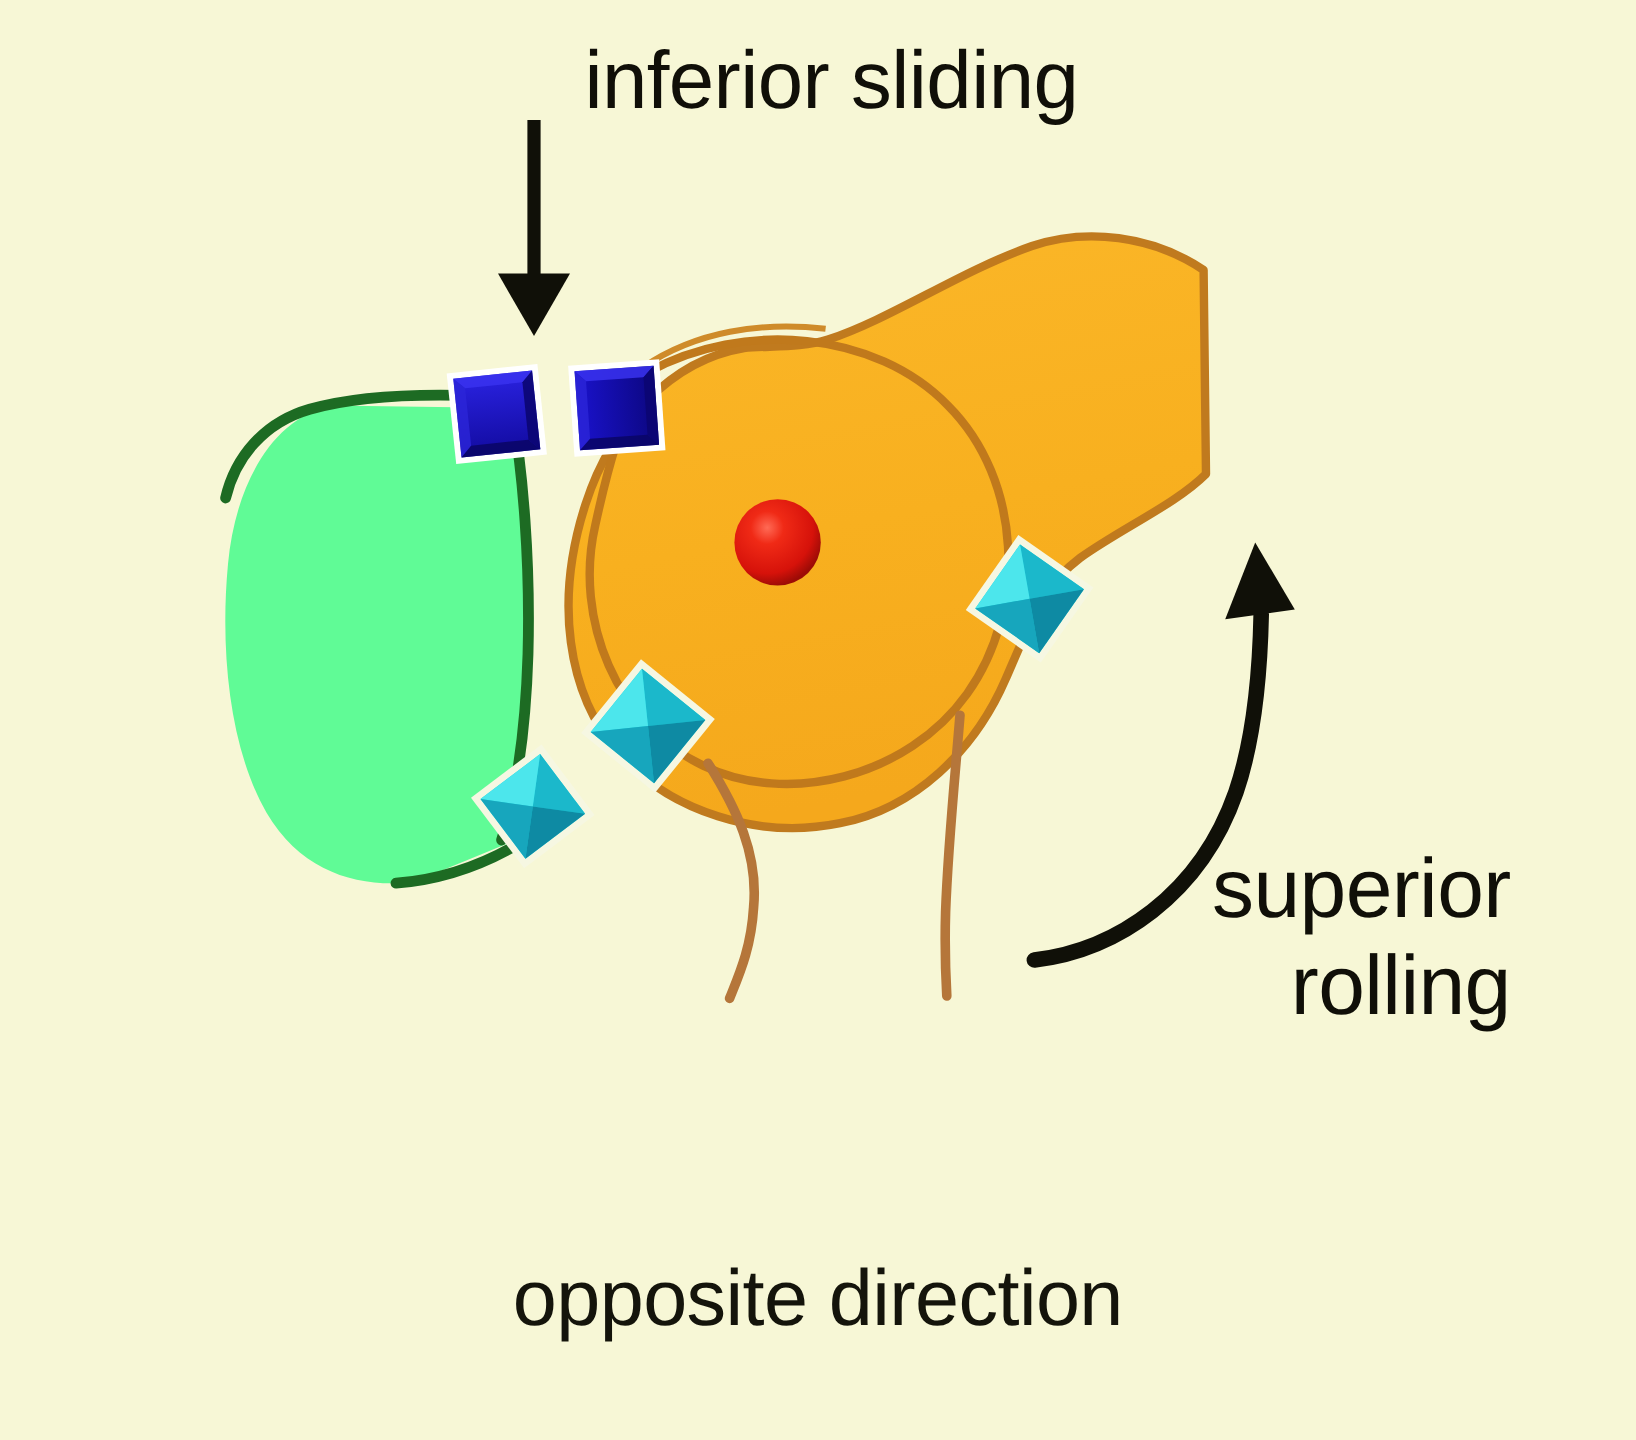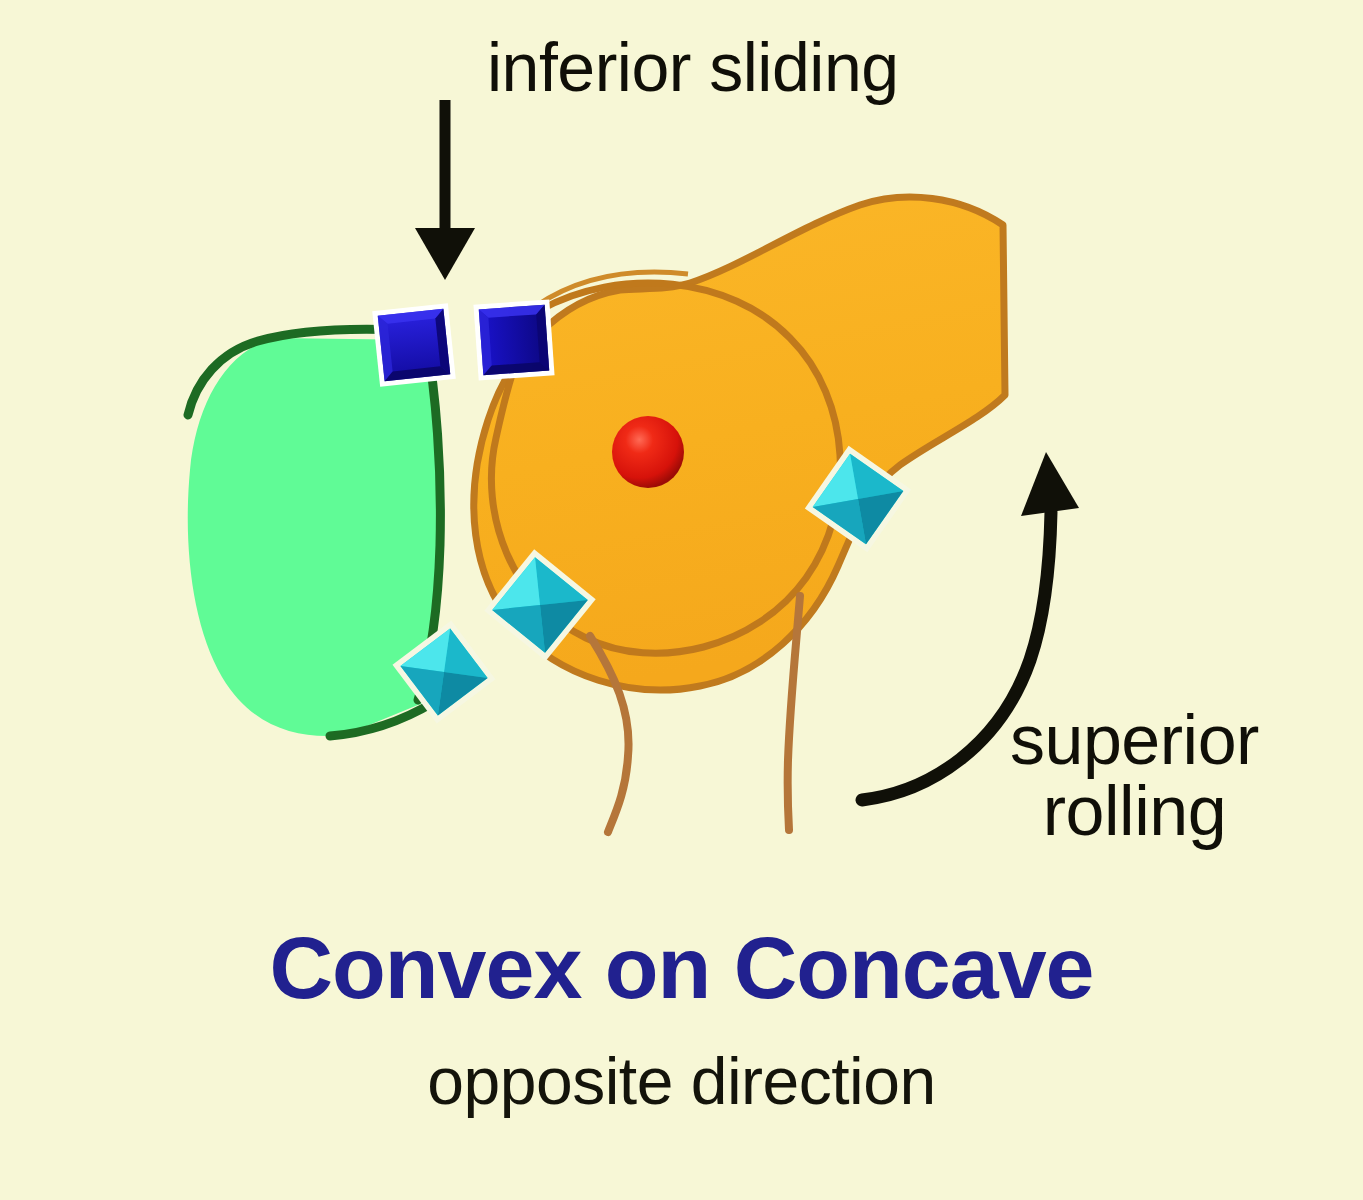--- a/index.html
+++ b/index.html
@@ -37,22 +37,22 @@
   }
   #label-superior-rolling {
     left: 1010px;
     top: 705px;
     font-size: 70px;
     text-align: left;
     letter-spacing: -0.5px;
   }
   #label-superior-rolling .l2 {
     display: block;
-    text-align: center;
-    margin-top: 0;
+    text-align: right;
+    margin-top: 10px;
   }
   #caption-title {
     position: absolute;
     left: 0;
     top: 917px;
     width: 1363px;
     text-align: center;
     color: #21218f;
     font-size: 88px;
     font-weight: bold;
@@ -217,17 +217,16 @@
                C 930 792, 1000 746, 1030 660
                C 1045 616, 1050 560, 1051 512" fill="none" stroke="#101008" stroke-width="13" stroke-linecap="round"></path>
       <path d="M 1021 516 L 1079 508 L 1046 452 Z" fill="#101008"></path>
     </g>
   </svg>
 
   <div class="lbl" id="label-inferior-sliding">inferior sliding</div>
 
   <div class="lbl" id="label-superior-rolling"><span class="l1">superior</span><span class="l2">rolling</span></div>
 
-  <div id="caption-title">Convex on Concave</div>
 
   <div id="caption-sub">opposite direction</div>
 
 </div>
 
 </body></html>

